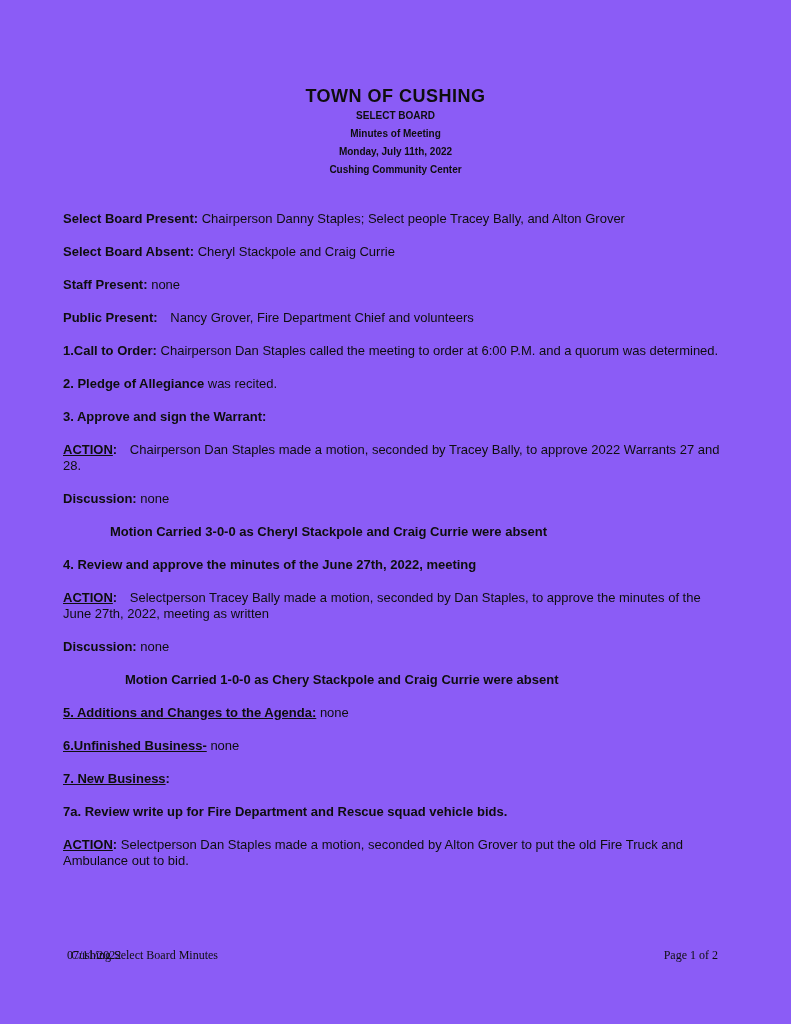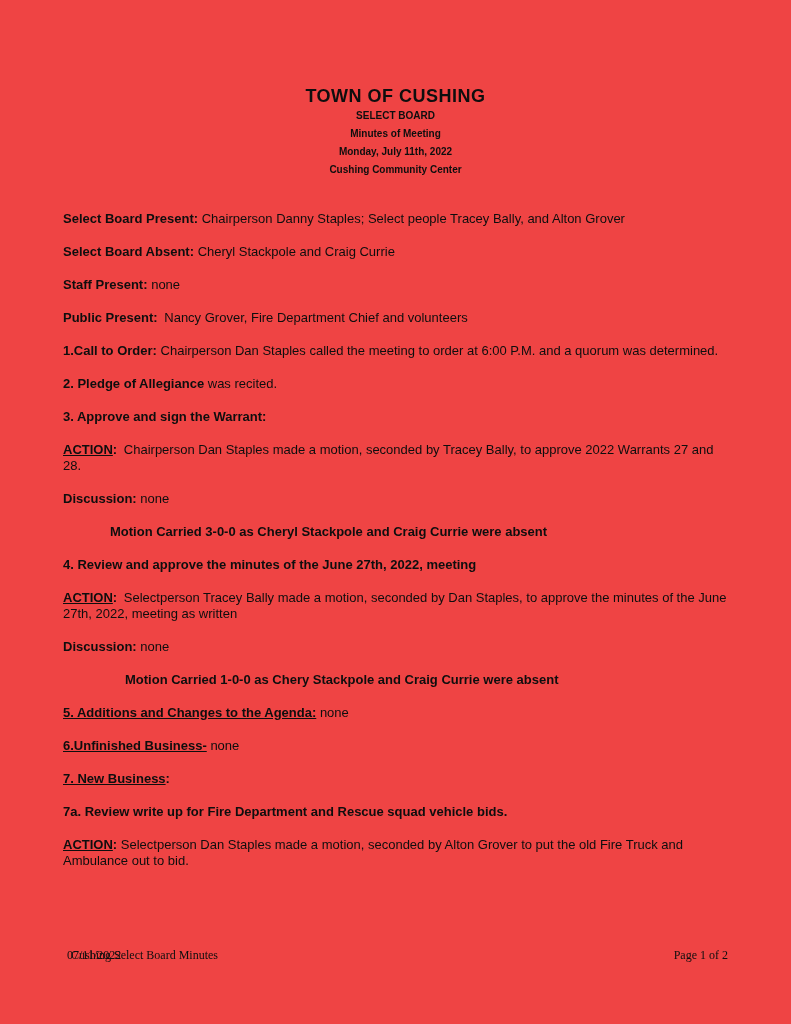--- a/index.html
+++ b/index.html
@@ -1,20 +1,20 @@
 <!DOCTYPE html>
 <html><head>
 <meta charset="utf-8">
 <style>
   html, body { margin: 0; padding: 0; background: #ffffff; }
   .page {
     position: relative;
     width: 791px;
     height: 1024px;
-    background: #ef4444;
+    background: #8b5cf6;
     color: #0e0e0e;
     font-family: "Liberation Sans", sans-serif;
     font-size: 13px;
     line-height: 16px;
     box-sizing: border-box;
     padding: 86px 63px 0 63px;
     overflow: hidden;
   }
   .doc-header {
     text-align: center;
@@ -26,36 +26,36 @@
     letter-spacing: 0.5px;
   }
   .doc-sub {
     font-size: 10px;
     line-height: 18px;
   }
   .para { margin: 0 0 17px 0; }
   .b { font-weight: bold; }
   .u { text-decoration: underline; }
   .lbl { font-weight: bold; }
-  .sp2 { margin-right: 3px; }
+  .sp2 { margin-right: 9px; }
   .motion-1 { padding-left: 47px; font-weight: bold; }
   .motion-2 { padding-left: 62px; font-weight: bold; }
   .pre-gap { margin-top: 13px; }
   .doc-footer {
     position: absolute;
     left: 63px;
     right: 63px;
     top: 948px;
     font-family: "Liberation Serif", serif;
     font-size: 12px;
     line-height: 14px;
   }
   .footer-left { position: absolute; left: 8px; top: 0; }
   .footer-center { position: absolute; left: 4px; right: 0; top: 0; }
-  .footer-right { position: absolute; right: 0; top: 0; text-align: center; }
+  .footer-right { position: absolute; right: 10px; top: 0; text-align: center; }
 </style>
 </head>
 <body>
 
 <div class="page">
 
   <header class="doc-header">
     <div class="doc-title b">TOWN OF CUSHING</div>
     <div class="doc-sub b">SELECT BOARD</div>
     <div class="doc-sub b">Minutes of Meeting</div>

